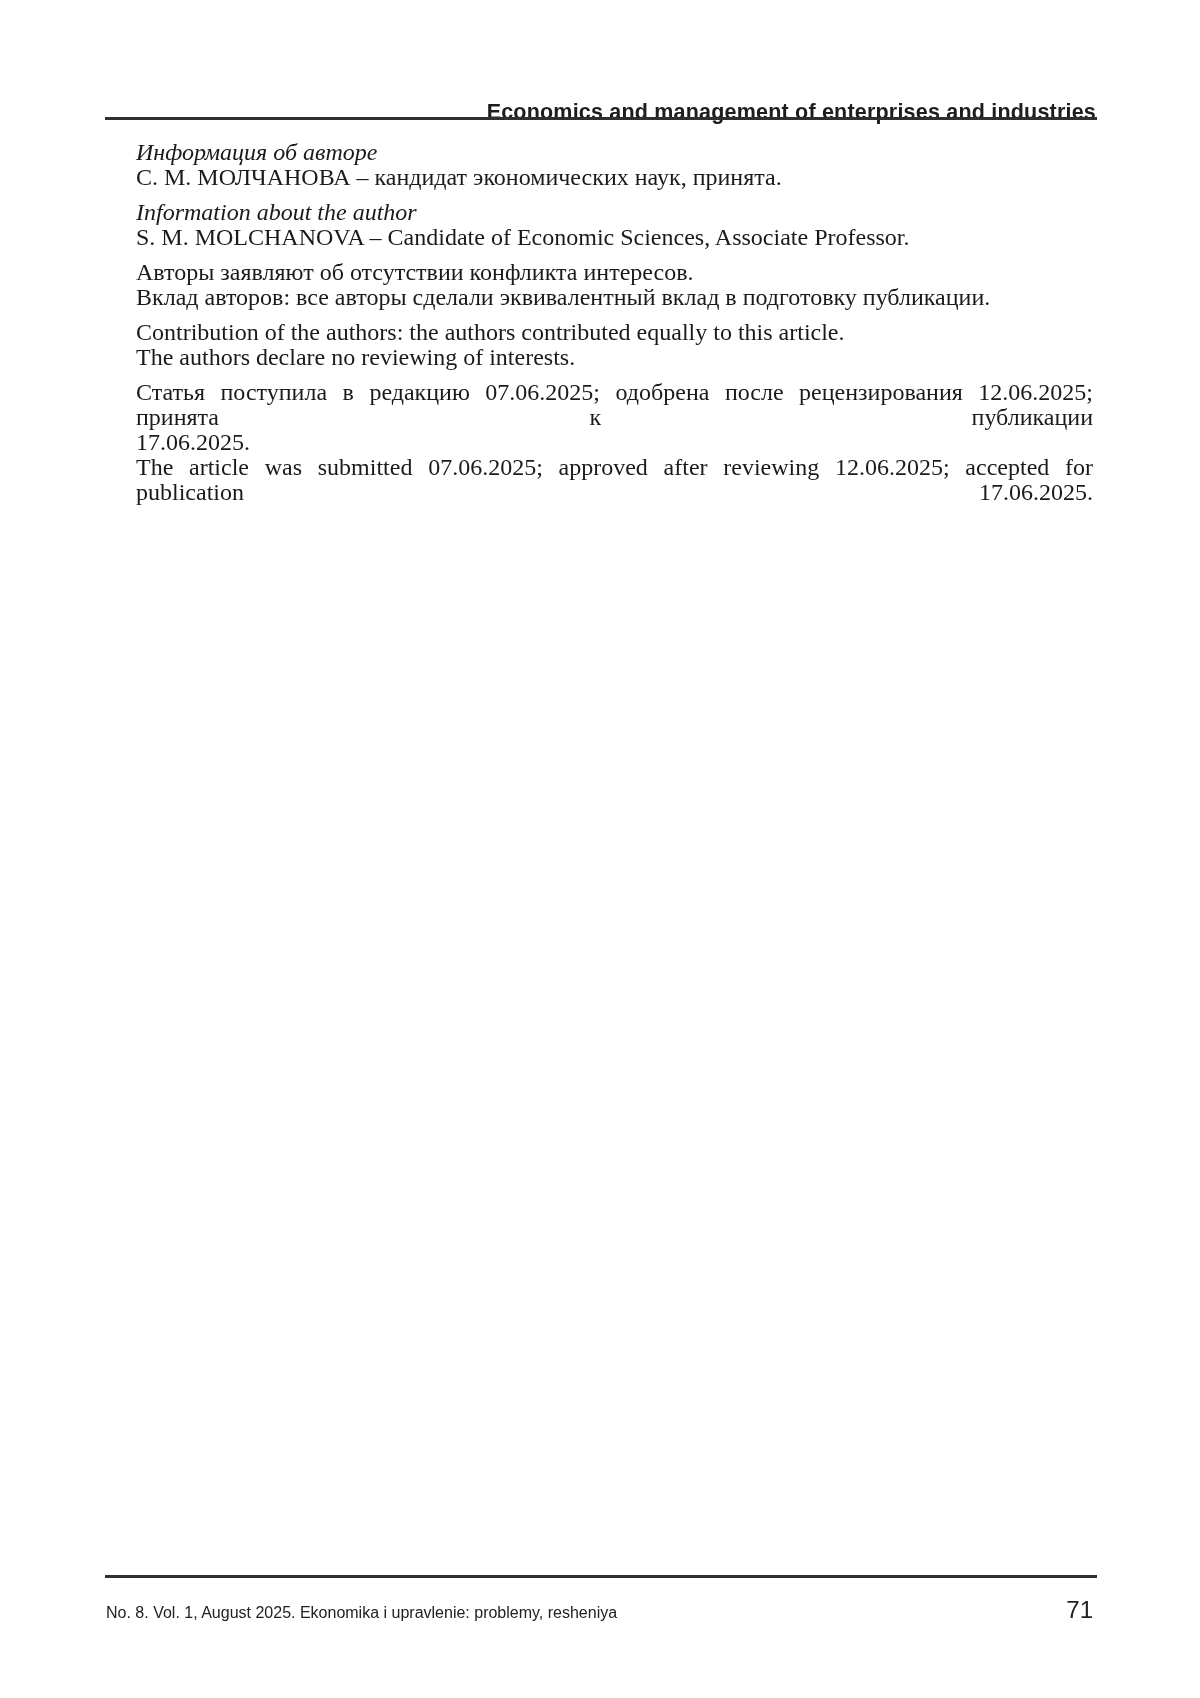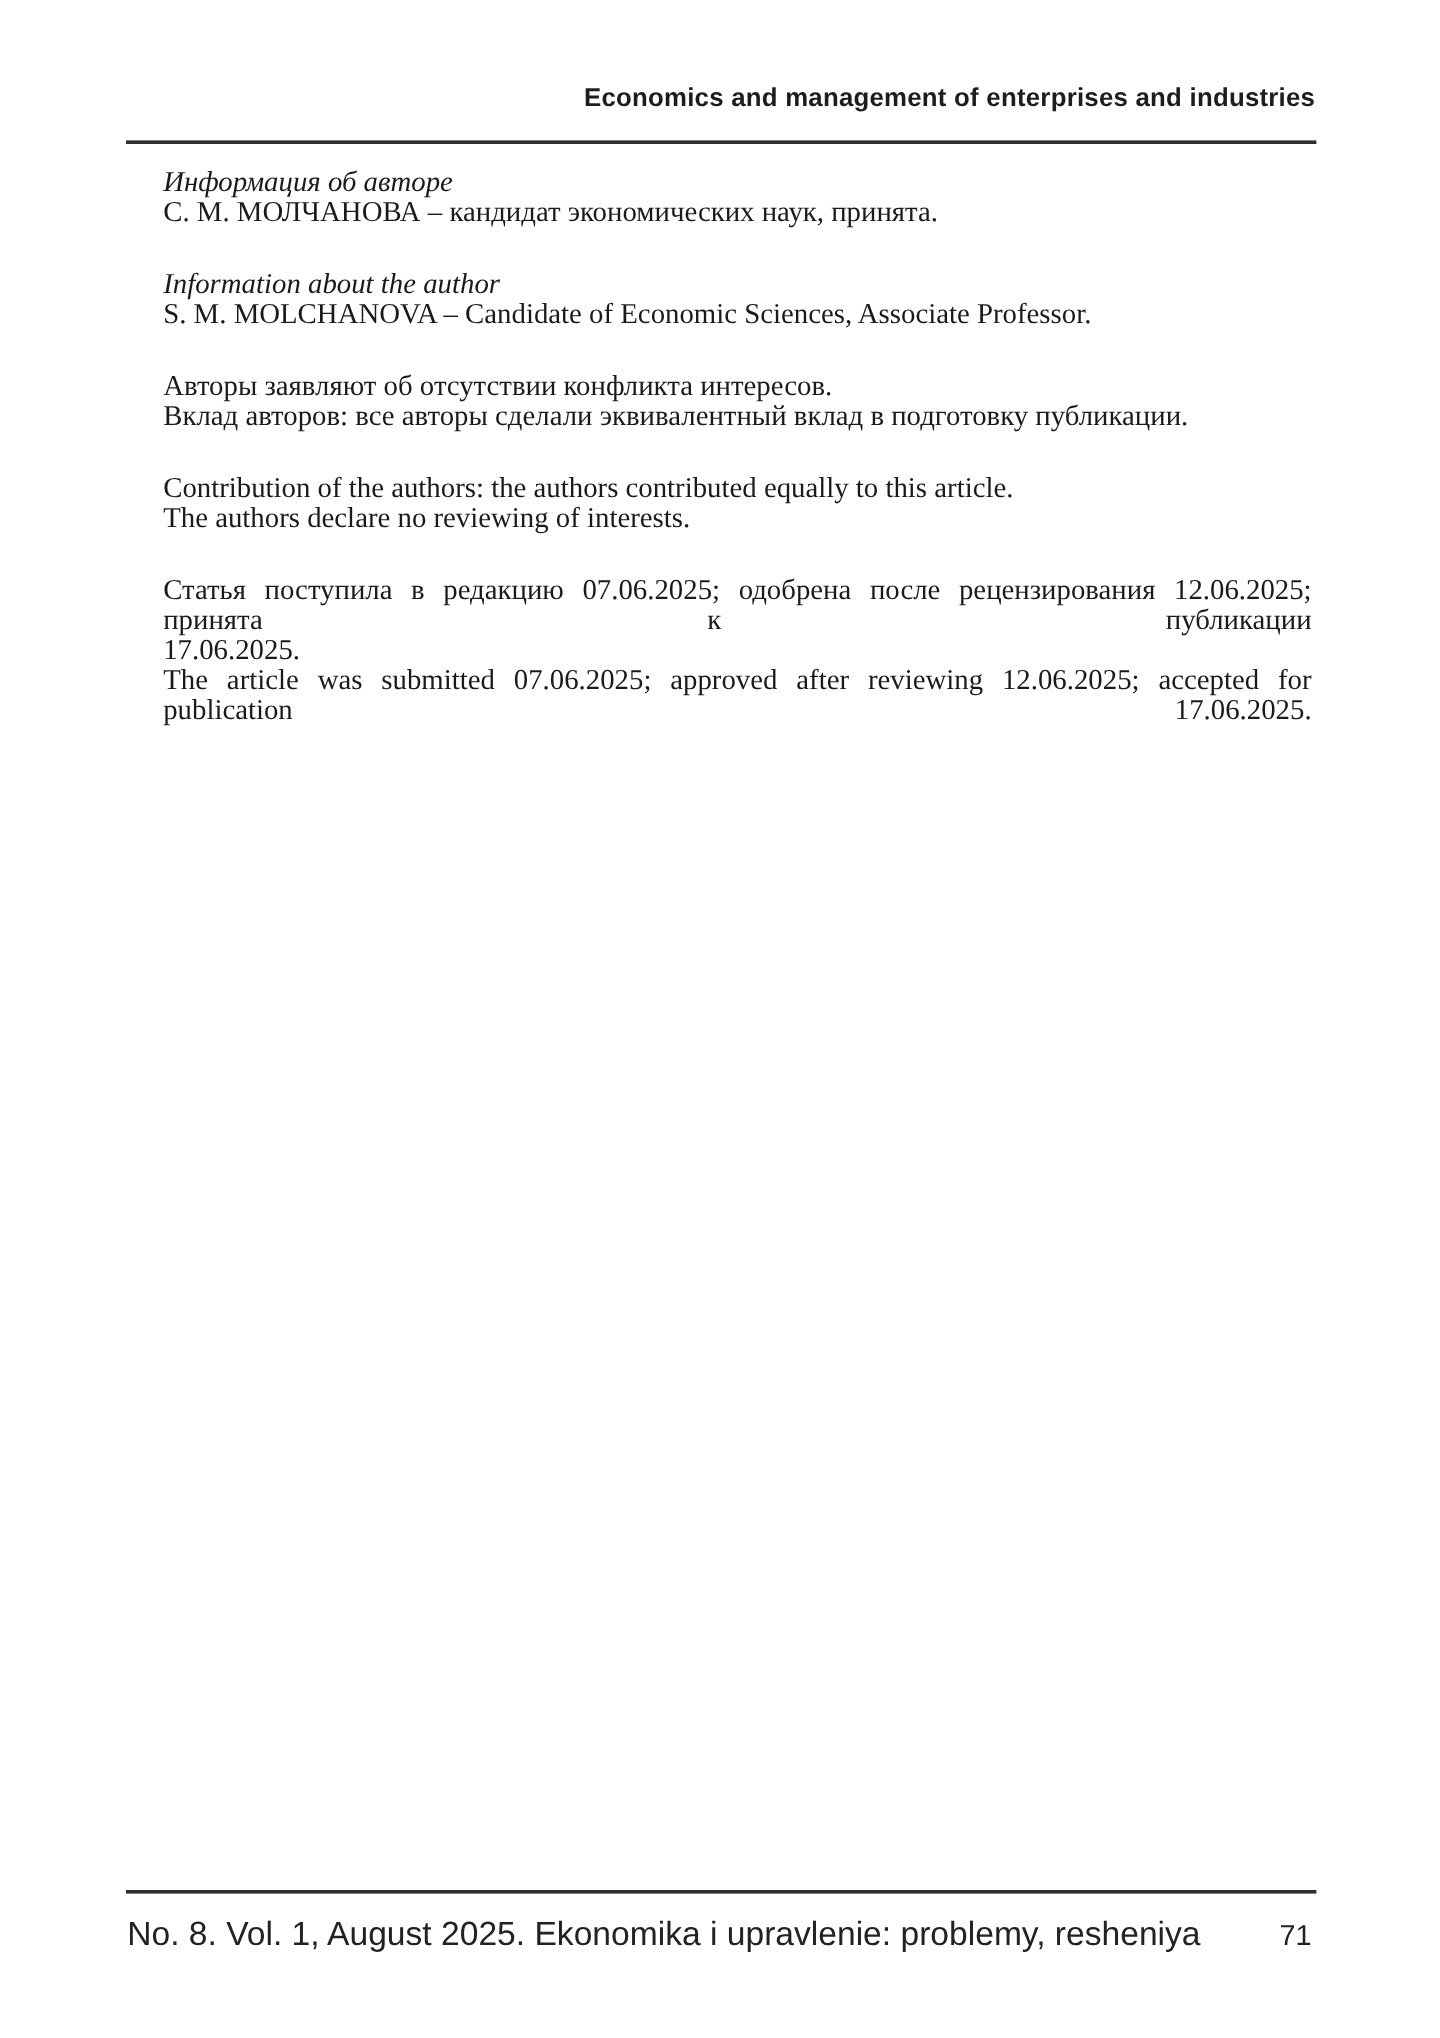--- a/index.html
+++ b/index.html
@@ -14,21 +14,21 @@
     background: #ffffff;
     font-family: "Liberation Serif", serif;
     color: #1a1a1a;
     overflow: hidden;
   }
   
   .header-title {
     position: absolute;
     left: 105px;
     right: 104px;
-    top: 69px;
+    top: 100px;
     text-align: right;
     font-family: "Liberation Sans", sans-serif;
     font-weight: bold;
     font-size: 21.5px;
     line-height: 24px;
     letter-spacing: 0.2px;
     color: #1d1d1d;
     white-space: nowrap;
   }
   .header-rule {
@@ -43,21 +43,21 @@
   .body-block {
     position: absolute;
     left: 136px;
     top: 140px;
     width: 957px;
     font-size: 24px;
     line-height: 25px;
     color: #1a1a1a;
   }
   .par { margin: 0; }
-  .par + .par { margin-top: 35px; }
+  .par + .par { margin-top: 10px; }
   .line {
     display: block;
     white-space: nowrap;
   }
   .italic { font-style: italic; }
   .stretch {
     white-space: normal;
     text-align: justify;
     text-align-last: justify;
   }
@@ -75,21 +75,21 @@
     left: 106px;
     right: 107px;
     top: 1596px;
     display: flex;
     justify-content: space-between;
     align-items: baseline;
     font-family: "Liberation Sans", sans-serif;
     color: #222222;
   }
   .footer-journal {
-    font-size: 28px;
+    font-size: 16px;
     white-space: nowrap;
   }
   .footer-page-number {
     font-size: 24px;
     white-space: nowrap;
   }
 </style>
 </head>
 <body>
 

